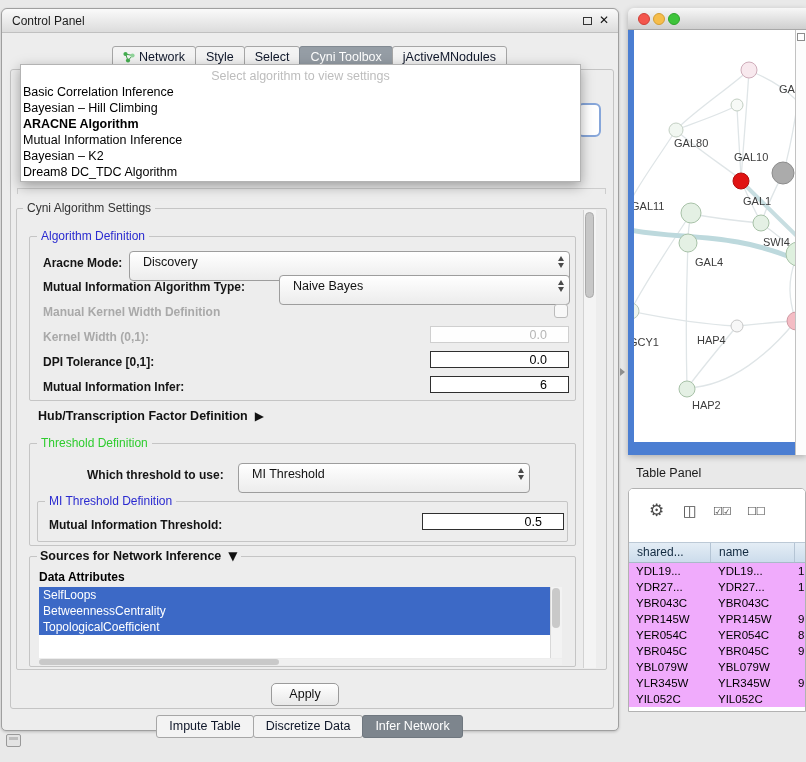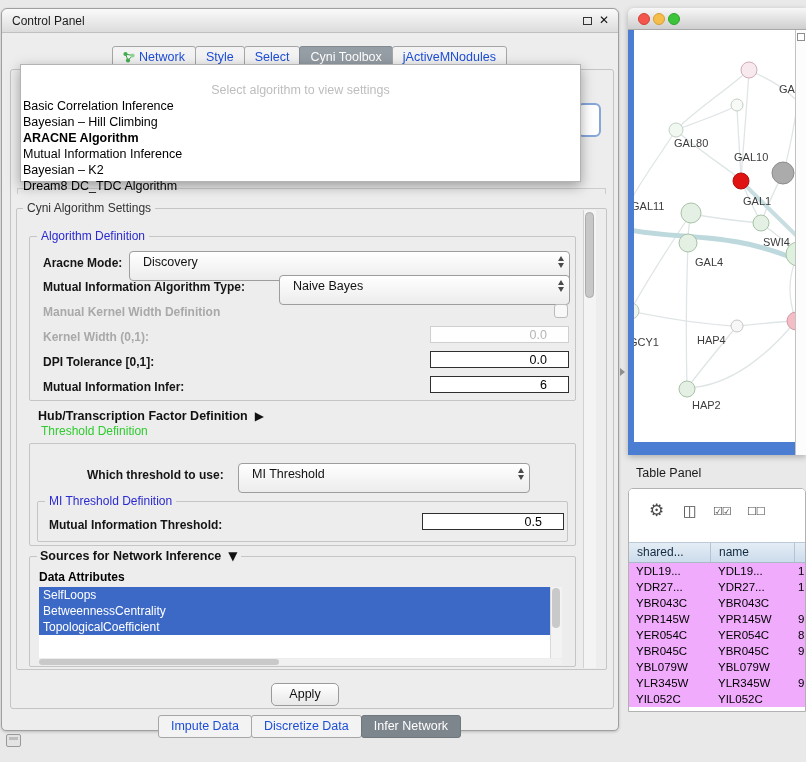--- a/index.html
+++ b/index.html
@@ -8,29 +8,29 @@
 
   
   #control-panel{position:absolute;left:1px;top:8px;width:618px;height:723px;background:#ededed;border:1px solid #9f9f9f;border-radius:6px 6px 5px 5px;box-shadow:0 1px 3px rgba(0,0,0,.2);}
   #cp-titlebar{position:absolute;left:0;top:0;right:0;height:24px;background:linear-gradient(#fafafa,#dcdcdc);border-bottom:1px solid #c0c0c0;border-radius:6px 6px 0 0;}
   #cp-title{position:absolute;left:10px;top:5px;font-size:12px;color:#1c1c1c;}
   #cp-float{position:absolute;right:26px;top:8px;width:9px;height:8px;border:1px solid #333;background:transparent;}
   #cp-close{position:absolute;right:9px;top:4px;font-size:12px;font-weight:bold;color:#111;font-family:"DejaVu Sans",sans-serif;}
   #tab-content-border{position:absolute;left:8px;top:60px;width:604px;height:640px;border:1px solid #c4c4c4;border-radius:3px;}
 
   #top-tabs{position:absolute;left:0;right:0;top:37px;display:flex;justify-content:center;z-index:3;}
-  .tab{border:1px solid #a6a6a6;margin-left:-1px;background:#f3f3f3;font-size:12.5px;color:#1d4ed8;padding:3px 10px 4px;border-radius:3px 3px 0 0;display:flex;align-items:center;gap:4px;white-space:nowrap;}
+  .tab{border:1px solid #a6a6a6;margin-left:-1px;background:#f3f3f3;font-size:12.5px;color:#0f172a;padding:3px 10px 4px;border-radius:3px 3px 0 0;display:flex;align-items:center;gap:4px;white-space:nowrap;}
   .tab.active{background:#959da5;border-color:#828a92;color:#fff;}
   .btab{border-radius:3px;padding:3px 12px 4px;}
   .btab.active{background:#7d858d;border-color:#6f777f;}
   .tab-ico{display:inline-flex;}
   #bottom-tabs{position:absolute;left:0;right:0;top:706px;display:flex;justify-content:center;z-index:3;}
 
   
-  #algo-dropdown{position:absolute;left:18px;top:55px;width:561px;height:118px;background:#fff;border:1px solid #b3b3b3;box-shadow:0 4px 12px rgba(0,0,0,.35);z-index:30;padding-top:17px;}
+  #algo-dropdown{position:absolute;left:18px;top:55px;width:561px;height:118px;background:#fff;border:1px solid #b3b3b3;box-shadow:0 4px 12px rgba(0,0,0,.35);z-index:30;padding-top:3px;}
   .dd-ph{height:16px;line-height:16px;text-align:center;color:#bdbdbd;font-size:12.5px;}
   .dd-item{height:16px;line-height:16px;font-size:12.5px;color:#000;padding-left:2px;white-space:nowrap;}
   .dd-item.bold{font-weight:bold;}
   #combo-frag{position:absolute;left:575px;top:94px;width:24px;height:34px;border:2px solid #86a6da;border-radius:6px;background:#fff;z-index:5;}
   #covered-line{position:absolute;left:15px;top:179px;width:589px;height:6px;border:1px solid #cdcdcd;border-bottom:none;z-index:1;}
 
   
   .gbox{position:absolute;border:1px solid #c5c5c5;border-radius:2px;}
   .gbox-label{position:absolute;background:#ededed;padding:0 4px;font-size:12px;z-index:2;white-space:nowrap;}
   #g-main{left:14px;top:199px;width:591px;height:462px;}
@@ -62,21 +62,21 @@
   #field-kernel{left:428px;top:317px;width:139px;}
   #field-dpi{left:428px;top:342px;width:139px;}
   #field-steps{left:428px;top:367px;width:139px;}
   #chk-kernel{position:absolute;left:552px;top:295px;width:14px;height:14px;border:1px solid #bbb;background:#f8f8f8;border-radius:3px;}
 
   .section-header{position:absolute;font-size:12.5px;font-weight:bold;color:#111;white-space:nowrap;}
   #hub-header{left:36px;top:400px;}
   .hdr-arrow{font-family:"DejaVu Sans",sans-serif;font-size:12px;margin-left:7px;}
 
   #g-thr{left:27px;top:434px;width:547px;height:103px;}
-  #g-thr-label{left:35px;top:415px;color:#2ecc2e;}
+  #g-thr-label{left:35px;top:427px;color:#2ecc2e;}
   #lbl-which{left:85px;top:459px;}
   #g-mithr{left:35px;top:492px;width:531px;height:41px;}
   #g-mithr-label{left:43px;top:485px;color:#2a2ad0;}
   #lbl-mithr{left:47px;top:509px;}
   #field-mithr{left:420px;top:504px;width:142px;}
 
   #g-src{left:27px;top:547px;width:547px;height:111px;}
   #src-header{left:35px;top:540px;background:#ededed;padding:0 3px;z-index:2;}
   #lbl-attrs{position:absolute;left:37px;top:561px;font-size:12px;font-weight:bold;}
   #attr-list{position:absolute;left:37px;top:578px;width:511px;height:71px;background:#fff;overflow:hidden;}
@@ -239,21 +239,21 @@
         <div id="attr-vthumb"></div>
       </div>
     <div id="attr-hscroll">
         <div id="attr-hthumb"></div>
       </div>
 
     <div id="apply-btn">Apply</div>
 
     <div id="bottom-tabs">
         <div class="tab btab">
-          <span>Impute Data</span>
+          <span>Impute Table</span>
         </div>
         <div class="tab btab">
           <span>Discretize Data</span>
         </div>
         <div class="tab btab active">
           <span>Infer Network</span>
         </div>
       </div>
   <div id="algo-dropdown">
         <div class="dd-ph">Select algorithm to view settings</div>

